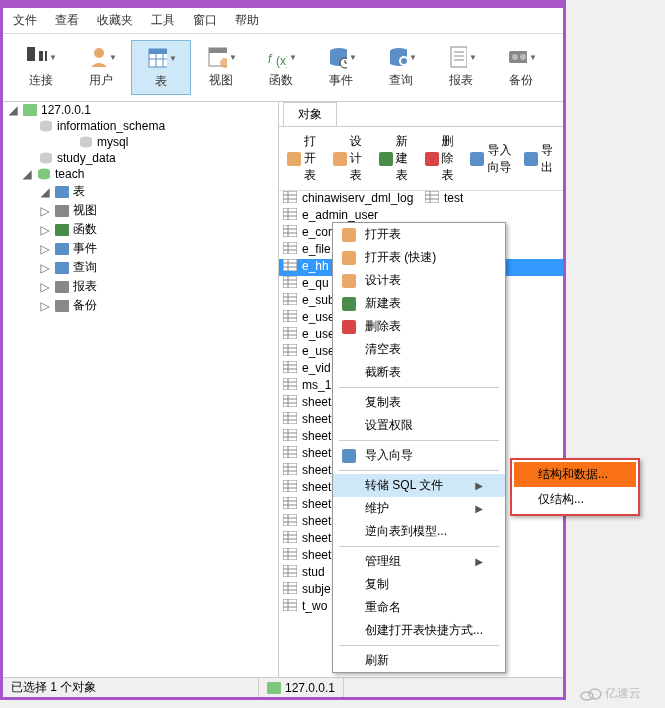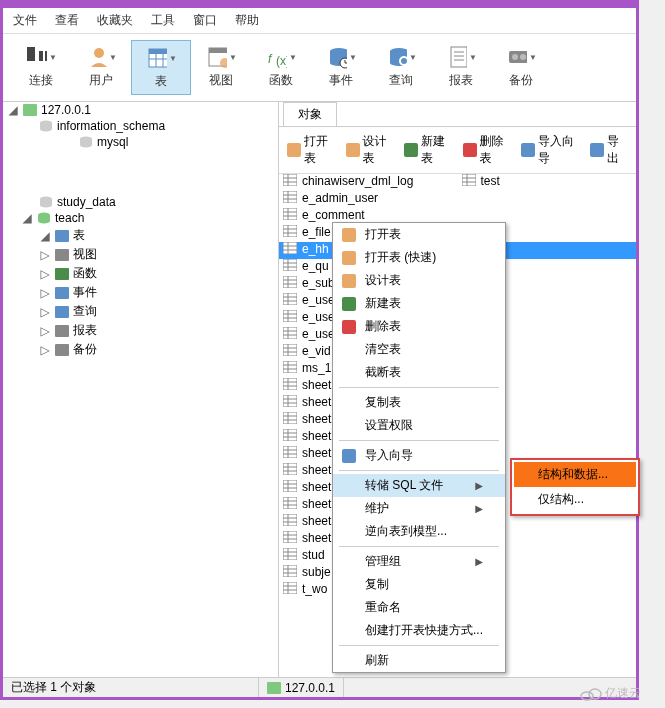--- a/index.html
+++ b/index.html
@@ -1,17 +1,17 @@
 <!DOCTYPE html>
 <html><head>
 <meta charset="utf-8">
 <style>
 *{box-sizing:border-box;margin:0;padding:0;font-family:"Microsoft YaHei",SimSun,Arial,sans-serif;font-size:12px}
 body{background:#f0f0f0;width:665px;height:708px;position:relative;overflow:hidden}
-.window{background:#fff;border:3px solid #a855c7;border-top-width:8px;width:639px;height:700px;position:relative}
+.window{background:#fff;border:3px solid #a855c7;border-top-width:8px;width:566px;height:700px;position:relative}
 .menubar{display:flex;gap:18px;padding:4px 10px;background:#fff;border-bottom:1px solid #ddd}
 .menubar span{color:#333;cursor:default}
 .toolbar{display:flex;padding:6px 8px;border-bottom:1px solid #ccc;background:#fff}
 .tool{display:flex;flex-direction:column;align-items:center;width:60px;padding:4px 2px;cursor:pointer}
 .tool.active{background:#cfe8f7;border:1px solid #7fb8d8}
 .tool-icon{width:32px;height:26px;display:flex;align-items:center;justify-content:center;margin-bottom:2px}
 .tool-label{color:#333}
 .drop{font-size:8px;color:#666;margin-left:2px}
 .content{display:flex;height:calc(100% - 98px)}
 .sidebar{width:276px;border-right:1px solid #ccc;overflow:hidden;background:#fff}
@@ -183,21 +183,21 @@
                 <ellipse cx="7" cy="9" rx="6" ry="2.5" fill="#ccc"></ellipse>
               </svg>
             </span>information_schema</div>
           <div class="tree-item" style="padding-left: 32px; margin-left: 40px;"><span class="tree-icon">
               <svg width="14" height="12">
                 <ellipse cx="7" cy="3" rx="6" ry="2.5" fill="#ccc"></ellipse>
                 <rect x="1" y="3" width="12" height="6" fill="#ccc"></rect>
                 <ellipse cx="7" cy="9" rx="6" ry="2.5" fill="#ccc"></ellipse>
               </svg>
             </span>mysql</div>
-          <div class="tree-item" style="padding-left: 32px; margin-top: 44px;"><span class="tree-icon">
+          <div class="tree-item" style="padding-left: 32px;"><span class="tree-icon">
               <svg width="14" height="12">
                 <ellipse cx="7" cy="3" rx="6" ry="2.5" fill="#ccc"></ellipse>
                 <rect x="1" y="3" width="12" height="6" fill="#ccc"></rect>
                 <ellipse cx="7" cy="9" rx="6" ry="2.5" fill="#ccc"></ellipse>
               </svg>
             </span>study_data</div>
         </div>
 <div class="tree-item" style="padding-left:18px">
           <span class="tree-toggle">◢</span>
           <span class="tree-icon">

